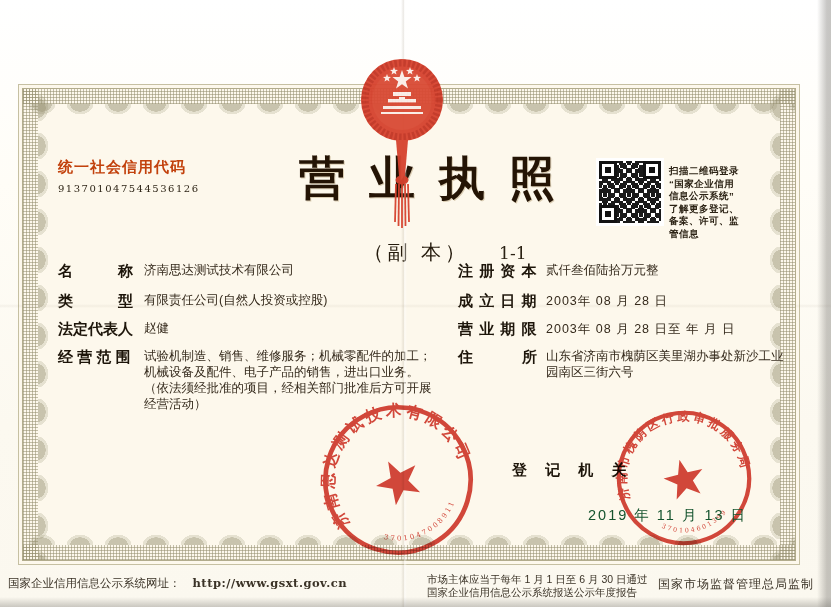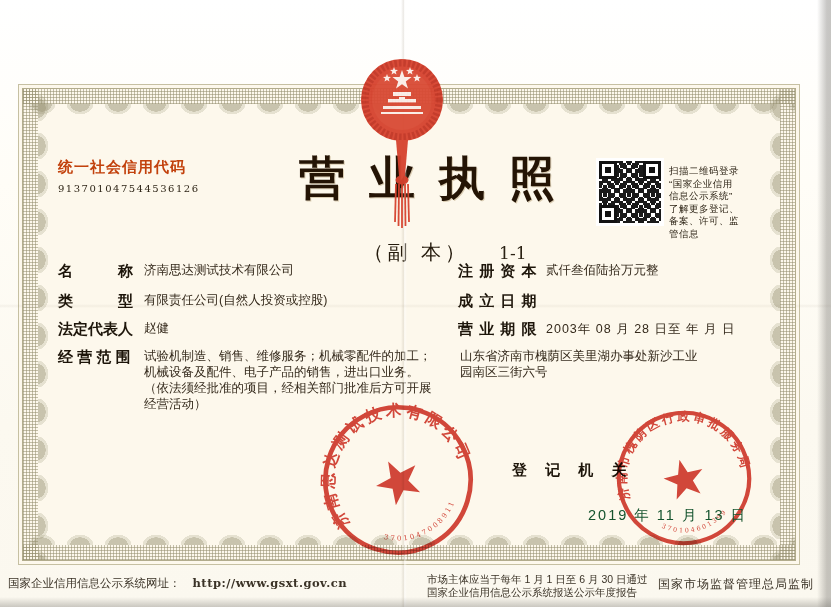--- a/index.html
+++ b/index.html
@@ -68,21 +68,21 @@
   
   .qr{position:absolute;left:599px;top:161px;width:62px;height:62px;background:
       repeating-conic-gradient(#1a1a1a 0 25%,transparent 0 50%) 0 0/8px 8px,
       repeating-conic-gradient(#1a1a1a 0 25%,transparent 0 50%) 3px 2px/12px 10px,
       #fff;
     outline:3px solid #fff;}
   .qr i{position:absolute;width:12px;height:12px;background:#fff;border:3px solid #121212;box-sizing:content-box;}
   .qr i::after{content:'';position:absolute;left:3px;top:3px;width:6px;height:6px;background:#121212;}
   .qr .f1{left:0;top:0;} .qr .f2{right:0;top:0;} .qr .f3{left:0;bottom:0;}
   .qr-caption{position:absolute;left:669px;top:165px;width:88px;font-size:9.5px;line-height:12.5px;
-    color:#2c2315;white-space:pre-line;font-weight:400;letter-spacing:.5px;}
+    color:#2c2315;white-space:pre-line;font-weight:700;letter-spacing:.5px;}
 
   
   .row{position:absolute;display:flex;}
   .lbl{font-size:15px;font-weight:800;color:#1d150a;flex:none;}
   .val{font-size:12.5px;line-height:16px;color:#352a1c;}
   .col-l .lbl{width:84px;}
   .col-l .val{width:296px;margin-left:2px;}
   .col-r .lbl{width:86px;letter-spacing:1px;}
   .col-r .val{width:242px;margin-left:2px;}
   .val.dateish{letter-spacing:1px;padding-top:1px;}
@@ -186,26 +186,28 @@
   <span class="lbl">经 营 范 围</span>
   <span class="val">试验机制造、销售、维修服务；机械零配件的加工；机械设备及配件、电子产品的销售，进出口业务。（依法须经批准的项目，经相关部门批准后方可开展经营活动）</span>
 </div>
 
 <div class="row col-r" style="left:458px;top:262px;">
   <span class="lbl">注 册 资 本</span>
   <span class="val">贰仟叁佰陆拾万元整</span>
 </div>
 <div class="row col-r" style="left:458px;top:292px;">
   <span class="lbl">成 立 日 期</span>
+  <span class="val dateish">2003年  08  月 28  日</span>
 </div>
 <div class="row col-r" style="left:458px;top:320px;">
   <span class="lbl">营 业 期 限</span>
   <span class="val dateish">2003年  08  月 28  日至    年    月    日</span>
 </div>
 <div class="row col-r" style="left:458px;top:348px;">
+  <span class="lbl">住　　　所</span>
   <span class="val">山东省济南市槐荫区美里湖办事处新沙工业园南区三街六号</span>
 </div>
 
 <div class="registry-label">登 记 机 关</div>
 <div class="issue-date">2019 年 11 月 13 日</div>
 
 <svg class="seal seal-left" viewBox="0 0 200 200">
   <circle cx="100" cy="100" r="93" fill="none" stroke="#d0392d" stroke-width="6"></circle>
   <defs>
     <path id="arcTop1" d="M 24,134 A 83,83 0 1 1 176,134" fill="none"></path>

